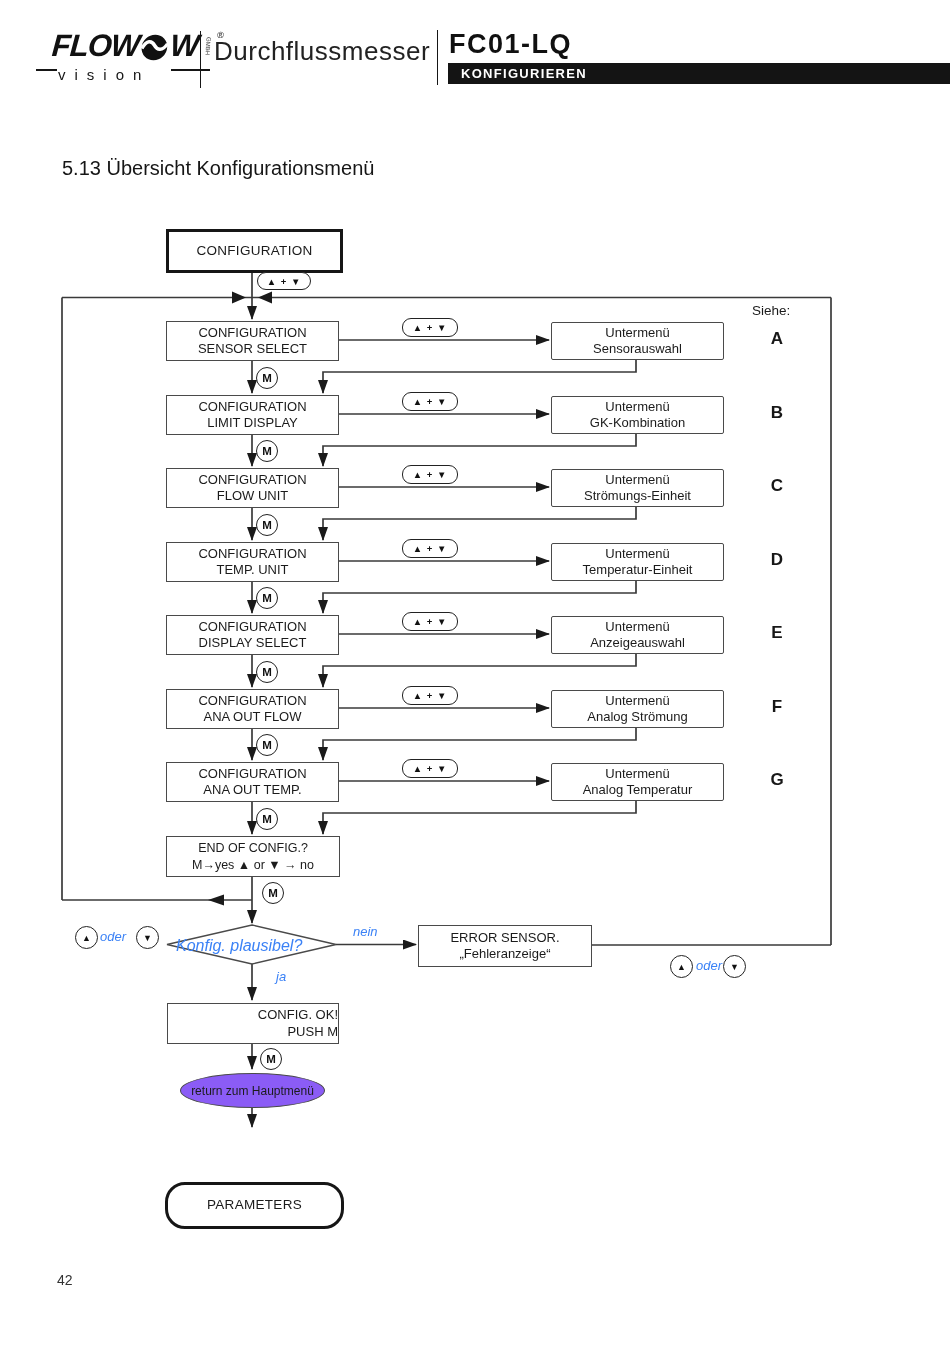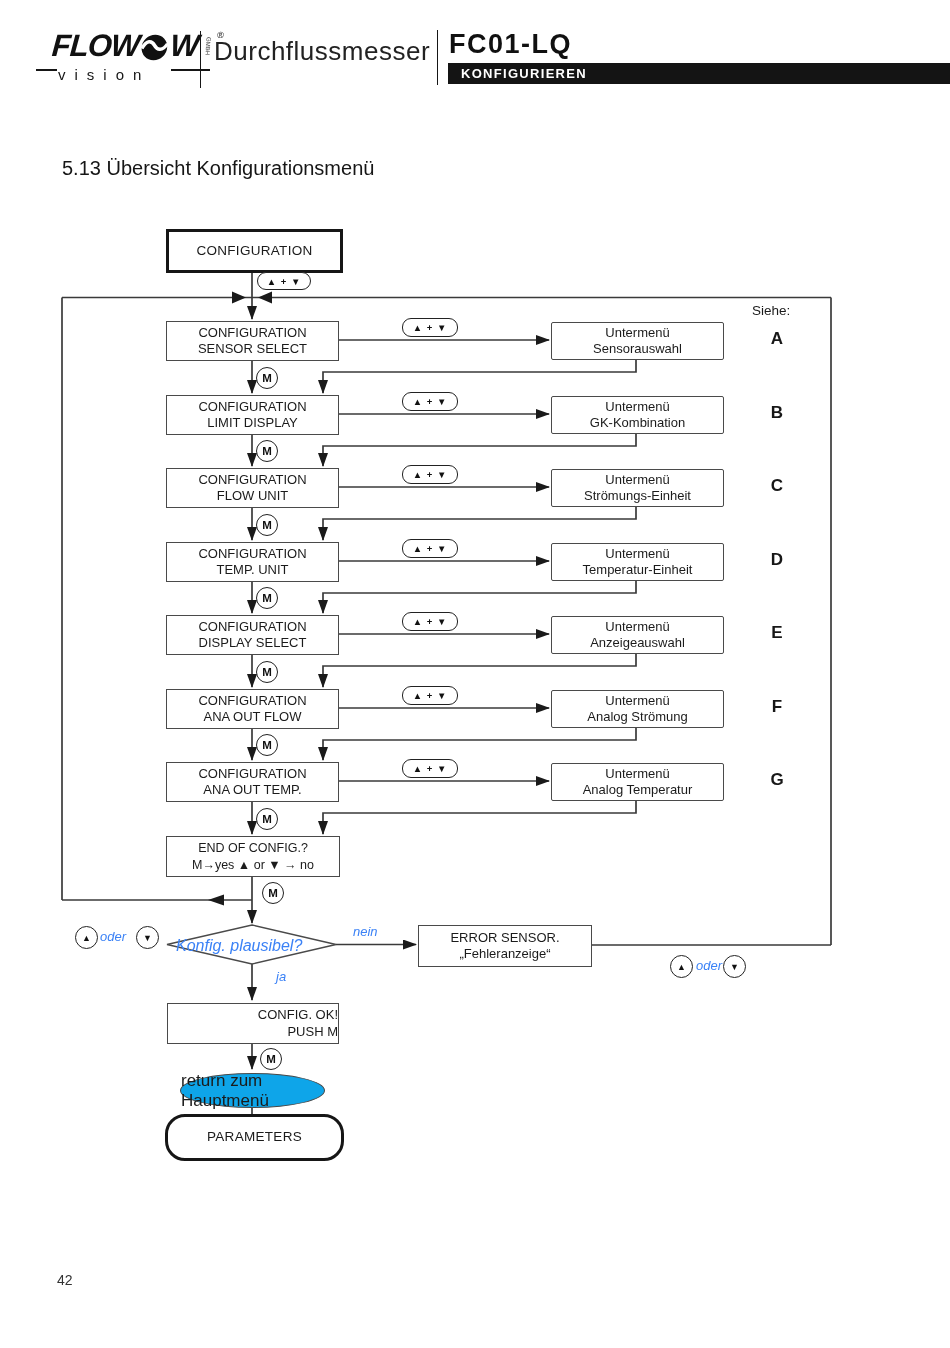--- a/index.html
+++ b/index.html
@@ -12,22 +12,22 @@
   .thick{border:3px solid #161616;font-size:13.5px;letter-spacing:.3px;}
   .round{border-radius:2px;}
   .pill{position:absolute;border:1.4px solid #222;border-radius:9px;background:#fff;display:flex;
         align-items:center;justify-content:center;font-size:9.5px;font-weight:700;letter-spacing:1px;color:#111;}
   .mkey{position:absolute;width:20px;height:20px;border:1.4px solid #222;border-radius:50%;background:#fff;
         display:flex;align-items:center;justify-content:center;font-size:11.5px;font-weight:700;color:#111;}
   .keycircle{position:absolute;width:21px;height:21px;border:1.4px solid #222;border-radius:50%;background:#fff;
         display:flex;align-items:center;justify-content:center;font-size:9px;color:#111;}
   .ref{position:absolute;width:40px;text-align:center;font-weight:700;font-size:17px;color:#171717;}
   .lbl{position:absolute;font-size:13px;color:#3b82f6;font-style:italic;}
-  .ellipse{position:absolute;border:1.2px solid #4a4a4a;border-radius:50%;background:#0ea5e9;display:flex;
-        align-items:center;justify-content:center;font-size:17px;color:#1b1b1b;}
+  .ellipse{position:absolute;border:1.2px solid #4a4a4a;border-radius:50%;background:#8b5cf6;display:flex;
+        align-items:center;justify-content:center;font-size:12px;color:#1b1b1b;}
   
   .brandrow{position:absolute;left:52px;top:28px;font-style:italic;font-weight:800;font-size:31px;
         letter-spacing:-1px;color:#111;display:flex;align-items:center;transform:skewX(-4deg);}
   .brandsub{position:absolute;left:58px;top:66px;font-size:15px;letter-spacing:9px;color:#161616;font-weight:500;}
   .reg{font-size:9px;font-weight:400;align-self:flex-start;margin-top:2px;font-style:normal;}
   .gmbh{font-size:6px;font-weight:400;letter-spacing:0;transform:rotate(90deg);color:#333;font-style:normal;}
   .tick{position:absolute;border-top:2px solid #161616;}
   .vdiv{position:absolute;border-left:1.5px solid #161616;}
   .product{position:absolute;left:214px;top:36px;font-size:26px;color:#222;letter-spacing:.5px;}
   .model{position:absolute;left:449px;top:29px;font-size:27px;font-weight:800;letter-spacing:1.5px;color:#101010;}
@@ -277,18 +277,18 @@
     <span>PUSH M</span>
   </div>
   <div class="mkey" style="left:260px;top:1048px;">
       <span>M</span>
     </div>
 
   <div class="ellipse" style="left:180px;top:1073px;width:143px;height:33px;">
     <span>return zum Hauptmenü</span>
   </div>
 
-  <div class="box thick" style="left:165px;top:1114px;width:173px;height:41px;border-radius:20px;">
+  <div class="box thick" style="left:165px;top:1182px;width:173px;height:41px;border-radius:20px;">
     <span>PARAMETERS</span>
   </div>
 
   <div class="pagenum">42</div>
 </div>
 
 </body></html>

